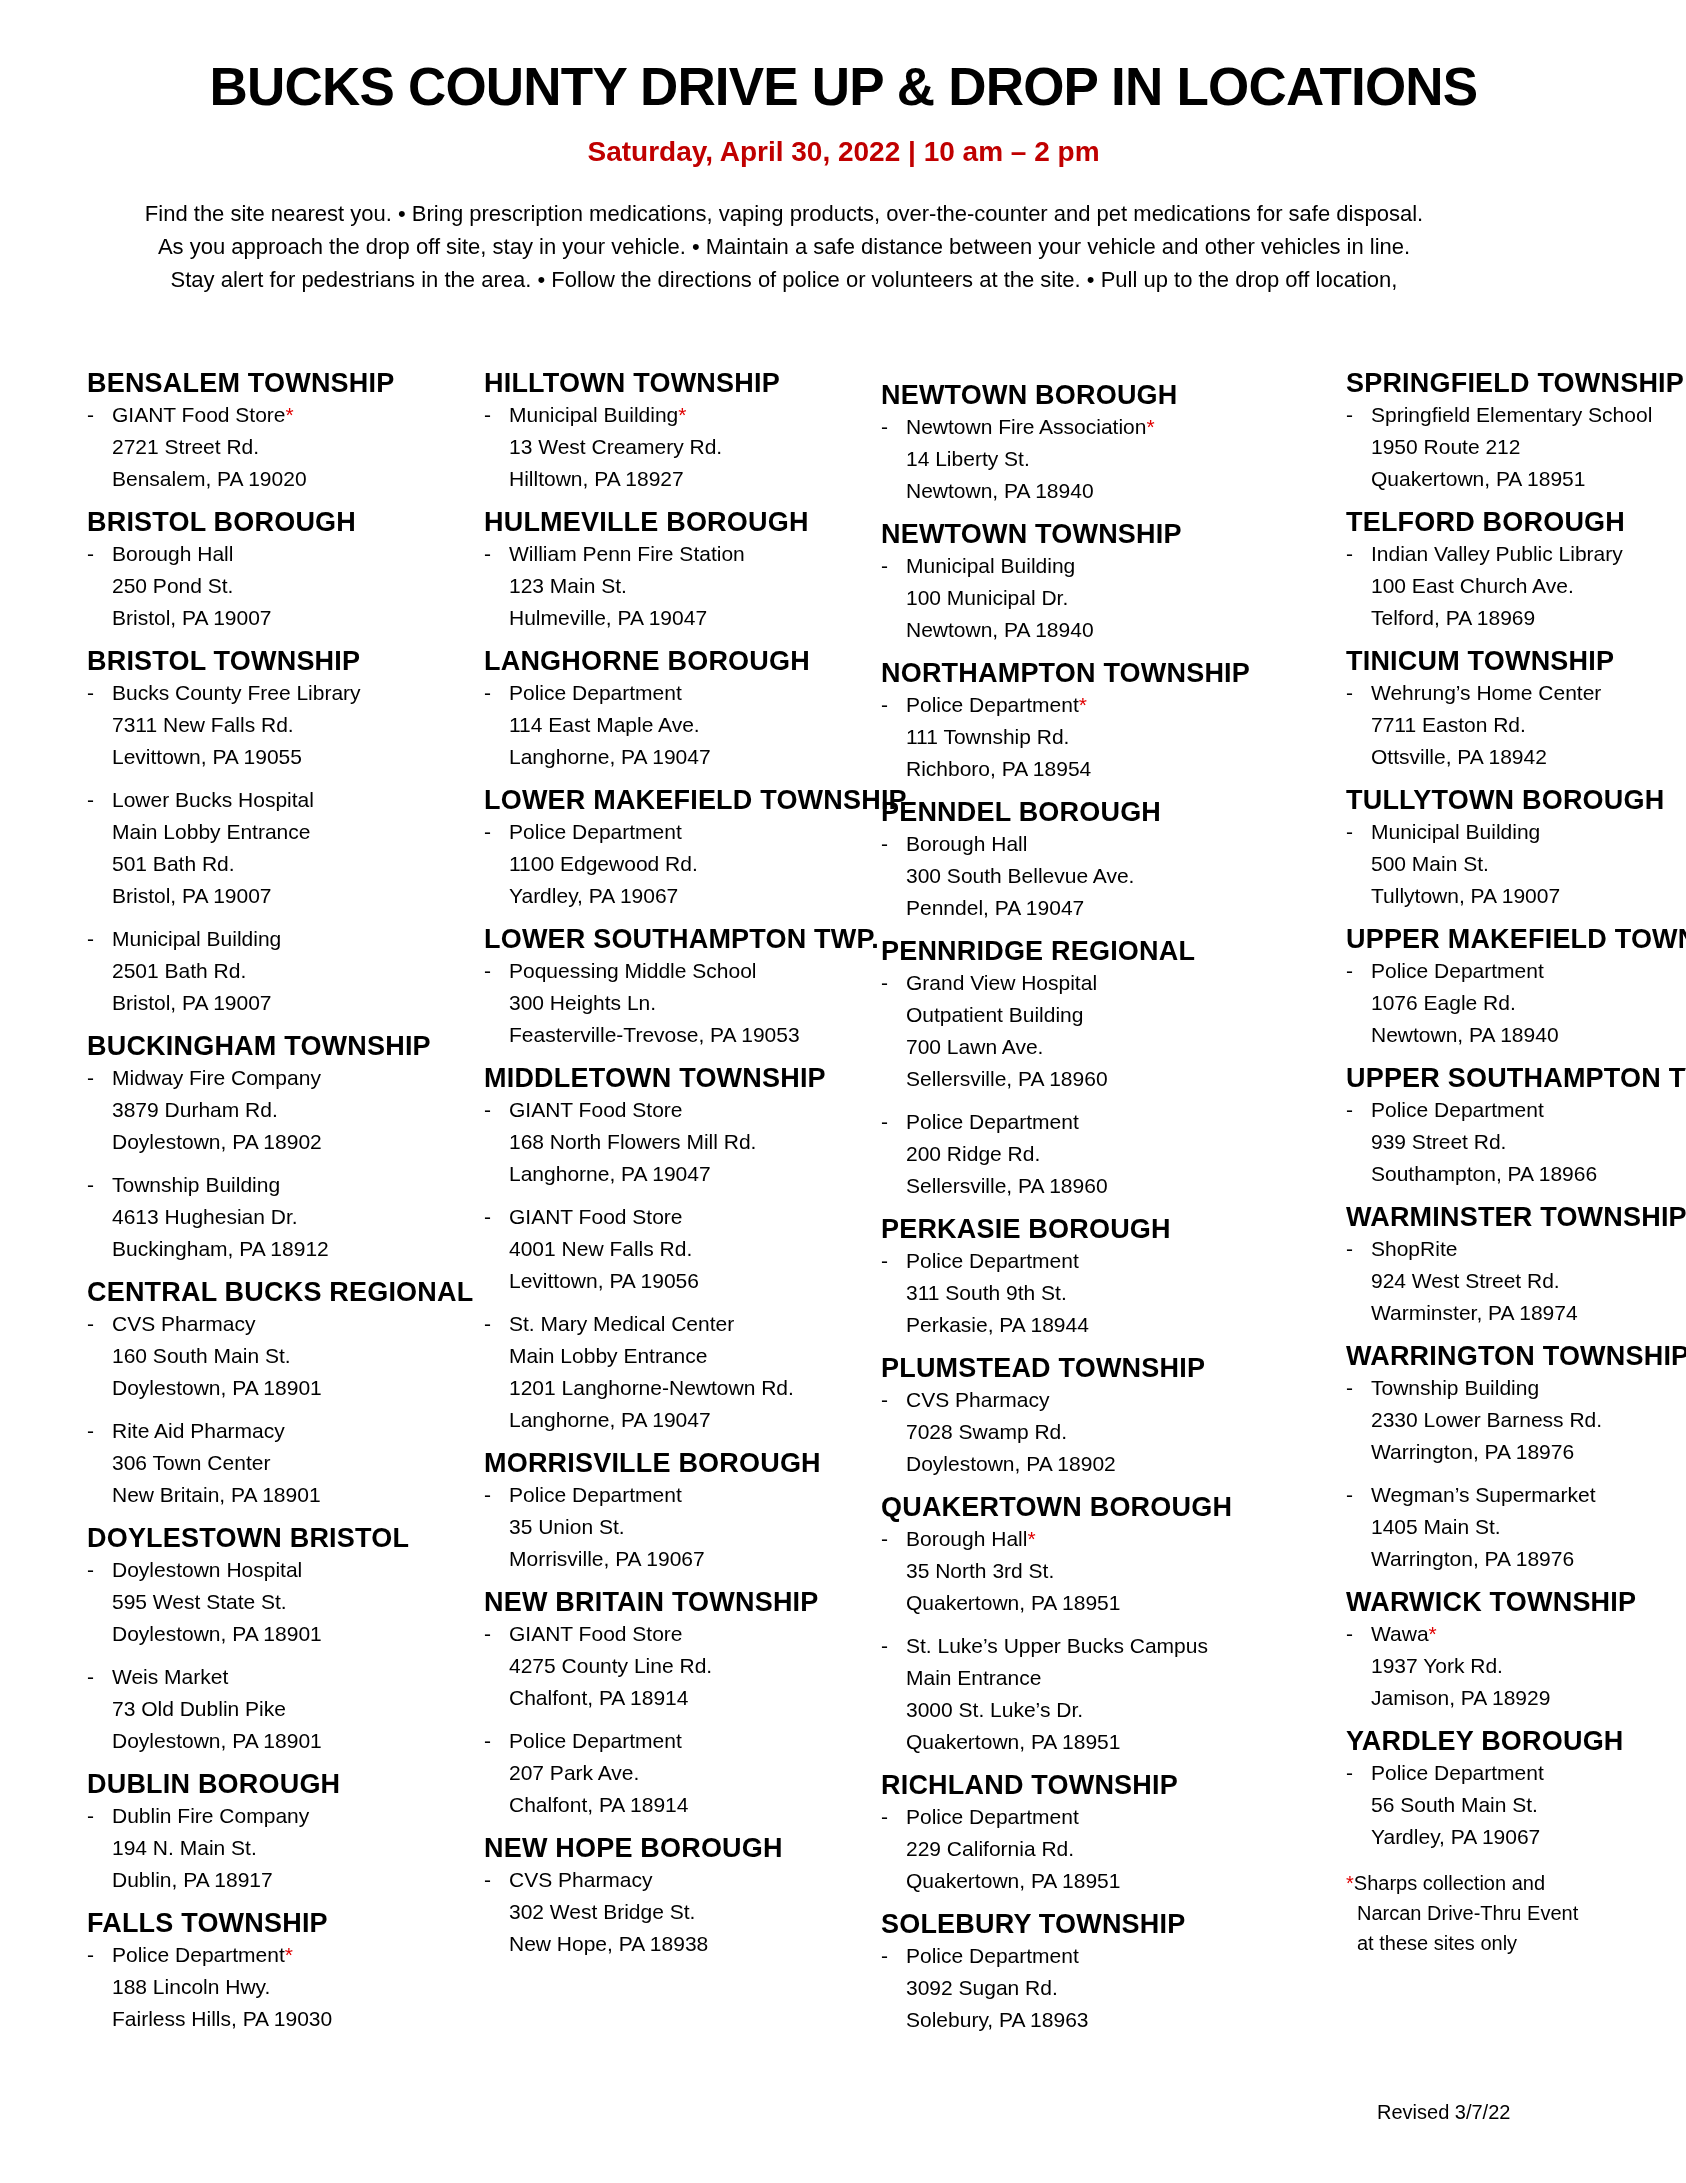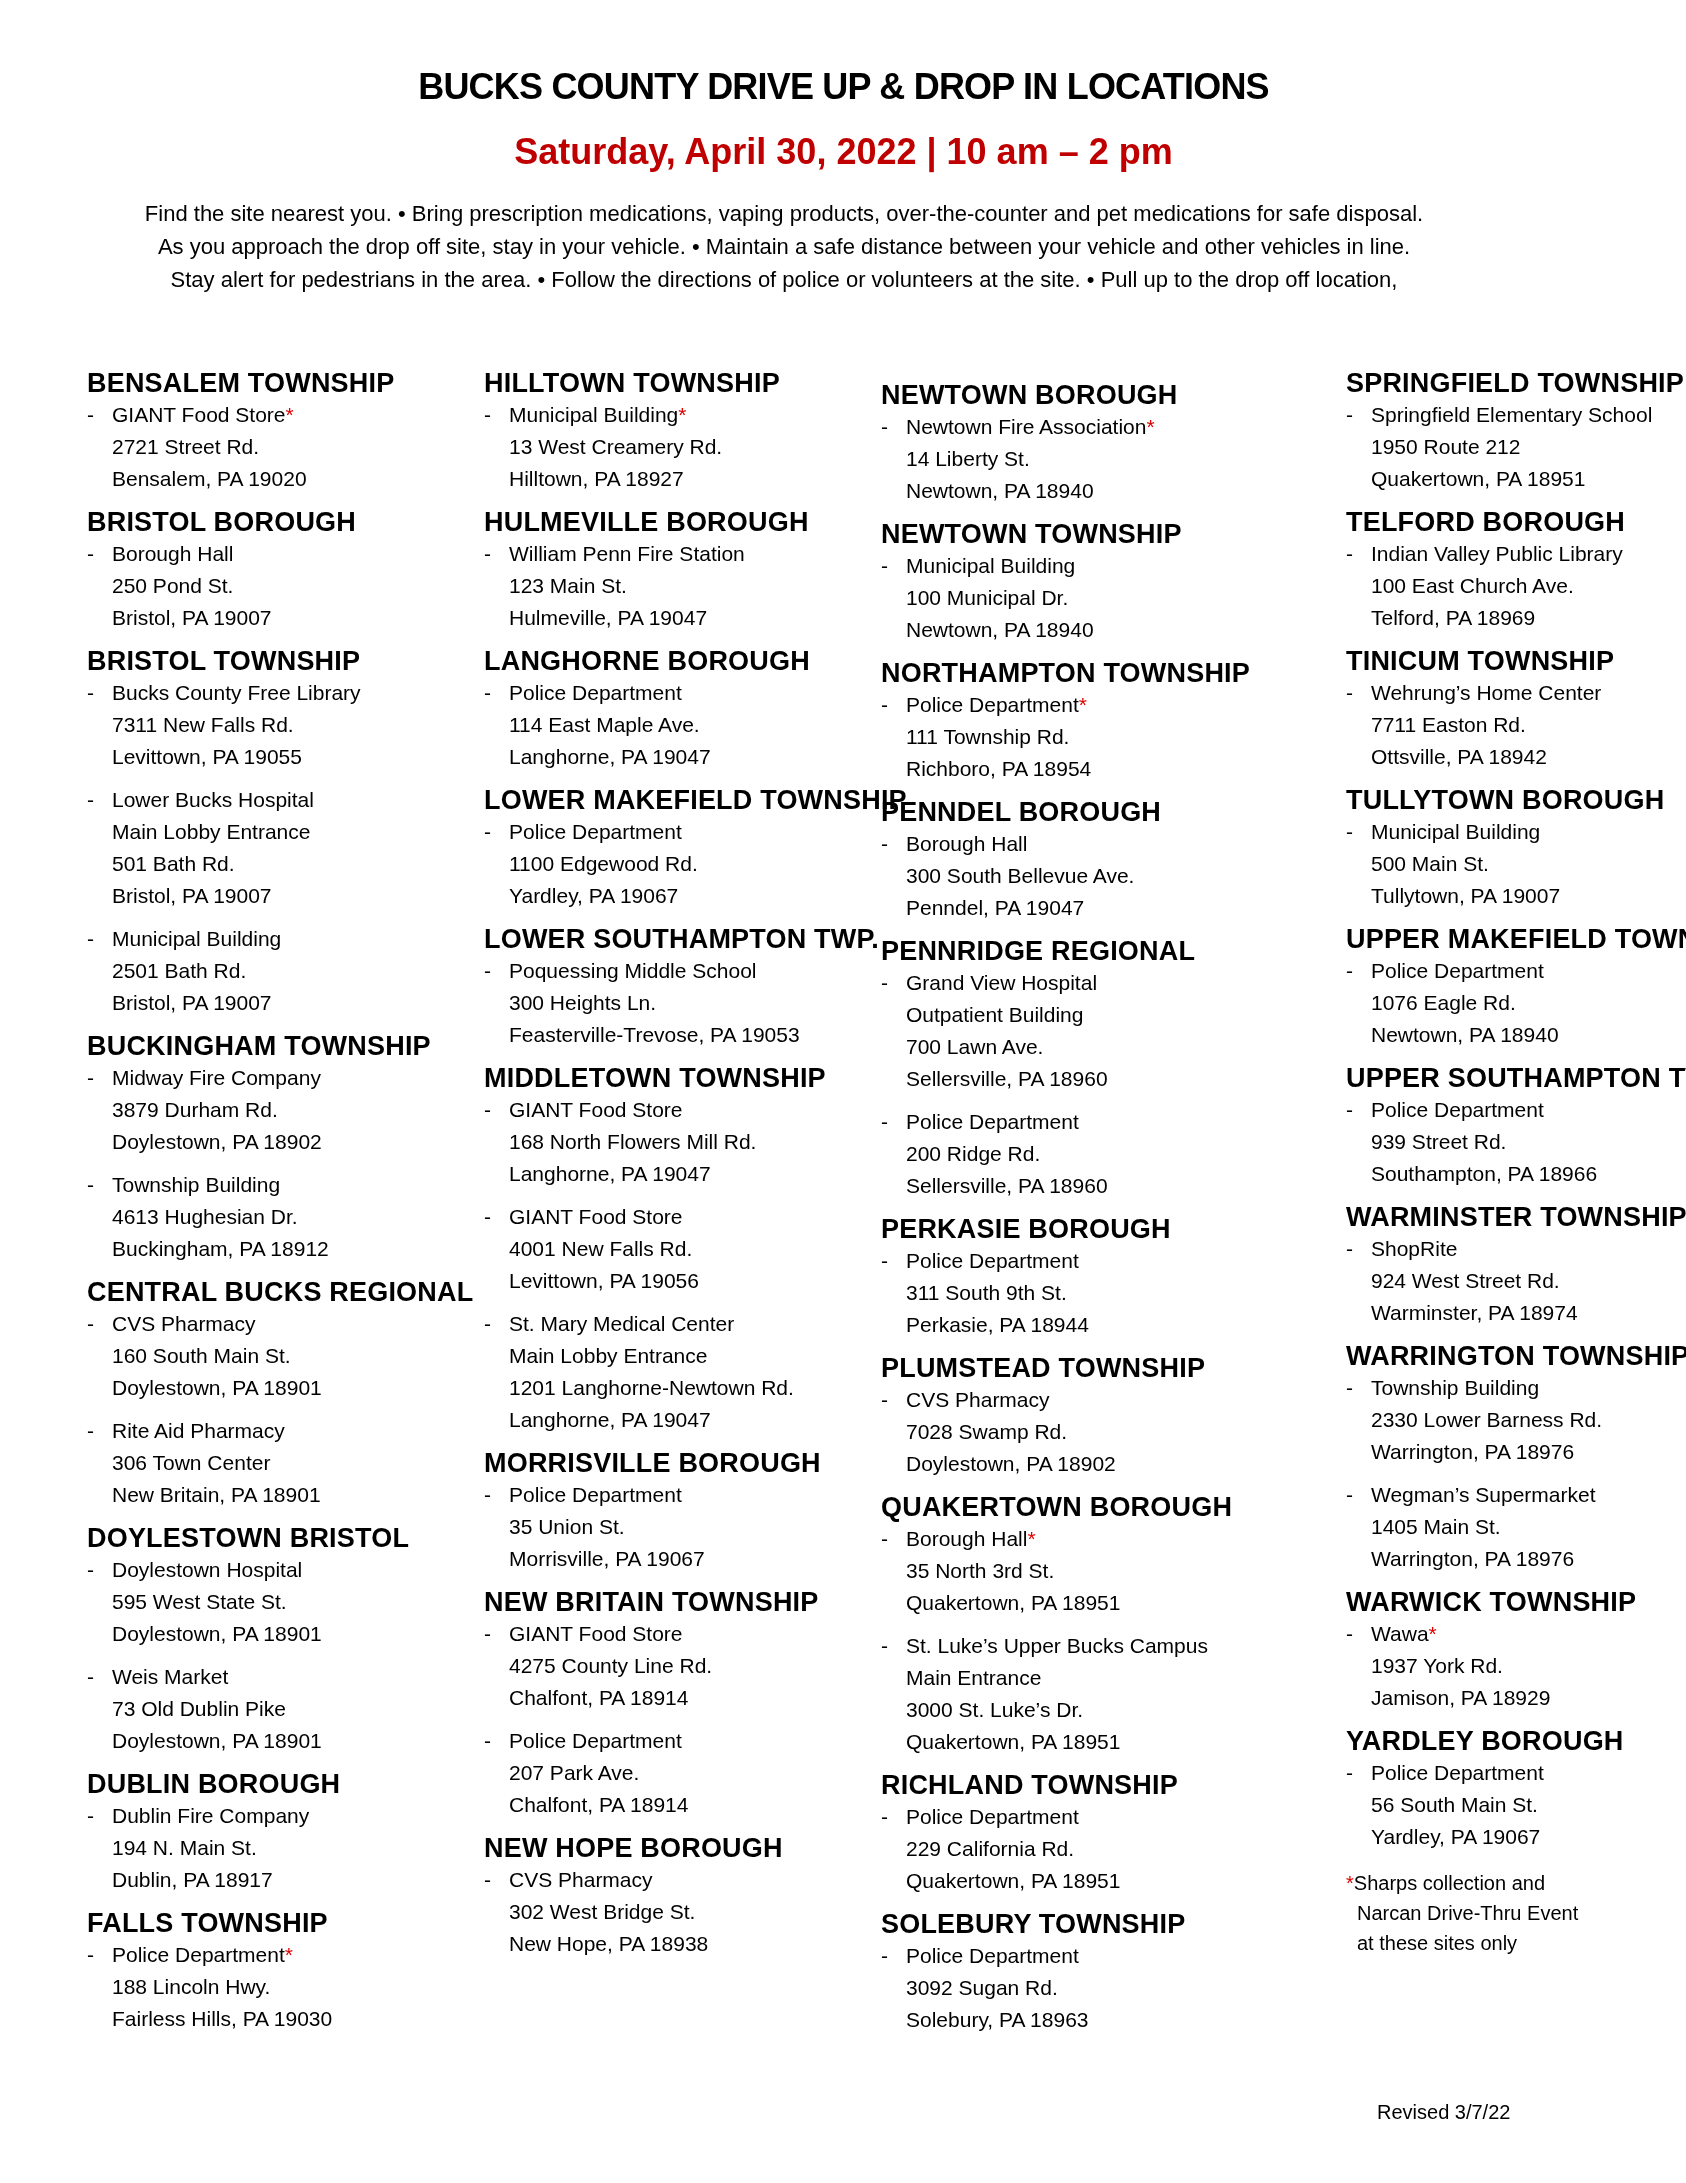--- a/index.html
+++ b/index.html
@@ -2,25 +2,25 @@
 <html style="font-size:12.5px"><head>
 <meta charset="utf-8">
 <style>
   html, body { margin: 0; padding: 0; background: #ffffff; }
   body {
     width: 1687px; height: 2183px; position: relative; overflow: hidden;
     font-family: "Liberation Sans", "DejaVu Sans", sans-serif; color: #000;
   }
   .title {
     position: absolute; left: 0; top: 56px; width: 1687px; text-align: center;
-    font-weight: bold; font-size: 36px; line-height: 62px; letter-spacing: -0.8px;
+    font-weight: bold; font-size: 53px; line-height: 62px; letter-spacing: -0.8px;
   }
   .subtitle {
     position: absolute; left: 0; top: 130px; width: 1687px; text-align: center;
-    font-weight: bold; font-size: 36px; line-height: 44px; color: #C00000;
+    font-weight: bold; font-size: 28px; line-height: 44px; color: #C00000;
   }
   .intro {
     position: absolute; left: 0; top: 197px; width: 1568px; text-align: center;
     font-size: 22px; line-height: 33px;
   }
   .intro div { white-space: nowrap; }
   .col {
     position: absolute; top: 367px; width: 390px;
     font-size: 21px; line-height: 32px;
   }

